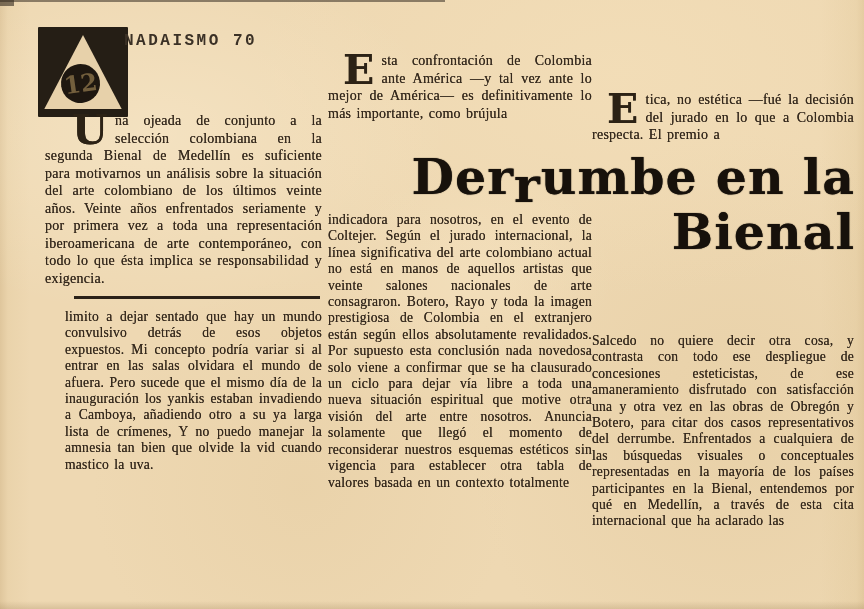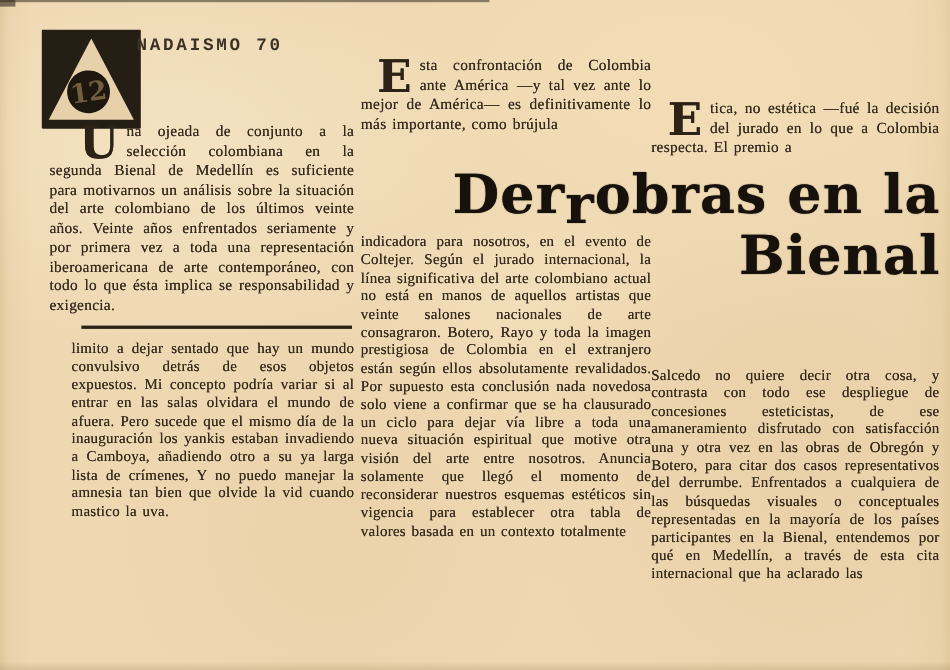--- a/index.html
+++ b/index.html
@@ -101,17 +101,17 @@
   </div>
 
   <div class="col3">
     <p class="para p1">
       <span class="dropcap dc-indent-sm">E</span><span>tica, no estética —fué la decisión del jurado en lo que a Colombia respecta. El premio a</span>
     </p>
     <p class="para p2">Salcedo no quiere decir otra cosa, y contrasta con todo ese despliegue de concesiones esteticistas, de ese amaneramiento disfrutado con satisfacción una y otra vez en las obras de Obregón y Botero, para citar dos casos representativos del derrumbe. Enfrentados a cualquiera de las búsquedas visuales o conceptuales representadas en la mayoría de los países participantes en la Bienal, entendemos por qué en Medellín, a través de esta cita internacional que ha aclarado las</p>
   </div>
 
   <div class="headline">
-    <div class="hl-line"><span>Der</span><span class="dropped-r">r</span><span>obras en la</span></div>
+    <div class="hl-line"><span>Der</span><span class="dropped-r">r</span><span>umbe en la</span></div>
     <div class="hl-line">Bienal</div>
   </div>
 
 </div>
 
 </body></html>

